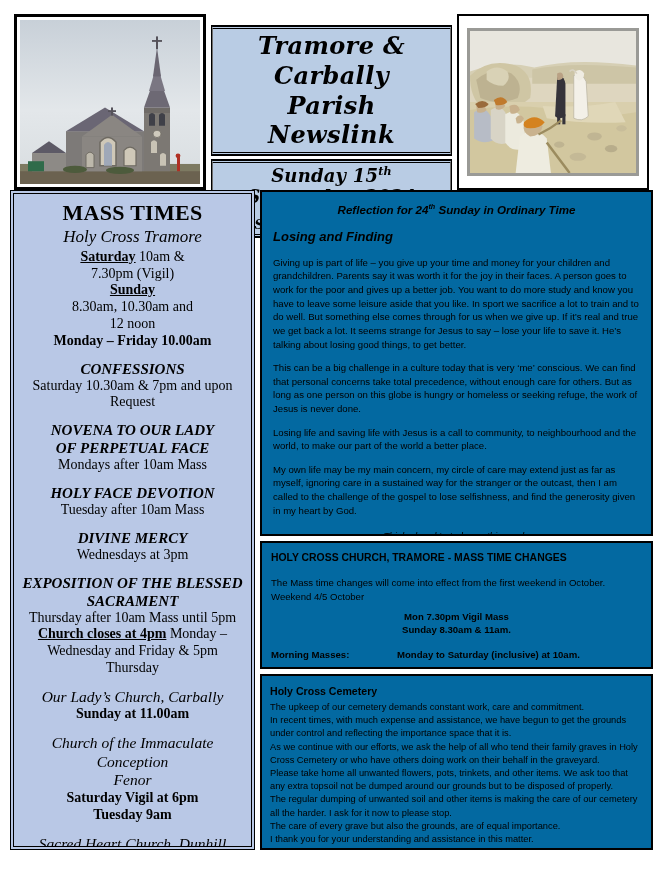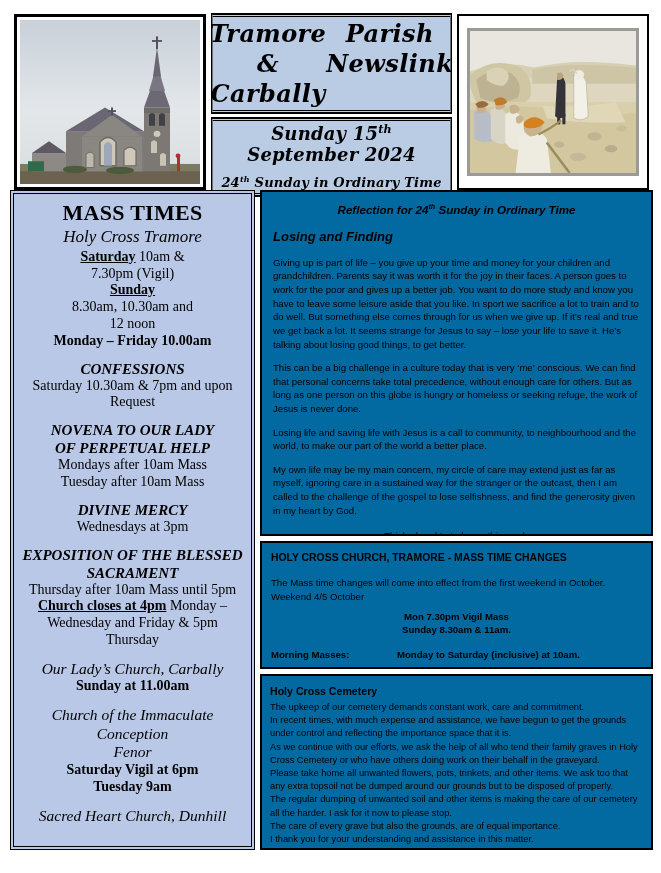--- a/index.html
+++ b/index.html
@@ -55,23 +55,24 @@
     border-bottom: 3px double #000;
     border-left: 1px solid #6f6f6f;
     border-right: 1px solid #6f6f6f;
     box-shadow: 0 0 0 1px #000;
     text-align: center;
     box-sizing: border-box;
   }
   .title-box.main {
     flex: 0 0 98px;
     display: flex;
-    flex-direction: row;
+    flex-direction: column;
     justify-content: center;
     padding: 2px 18px;
+    margin-top: 12px;
   }
   .title-box.date {
     flex: 1 1 auto;
     display: flex;
     flex-direction: column;
     justify-content: center;
     gap: 9px;
     padding: 2px 6px;
   }
 
@@ -389,23 +390,24 @@
     <div class="mt-line">7.30pm (Vigil)</div>
     <div class="mt-line"><span class="u">Sunday</span></div>
     <div class="mt-line">8.30am, 10.30am and</div>
     <div class="mt-line">12 noon</div>
     <div class="mt-bold">Monday – Friday 10.00am</div>
 
     <div class="mt-head">CONFESSIONS</div>
     <div class="mt-sub">Saturday 10.30am &amp; 7pm and upon Request</div>
 
     <div class="mt-head">NOVENA TO OUR LADY</div>
-    <div class="mt-head" style="margin-top:0">OF PERPETUAL HELP</div>
+    <div class="mt-head" style="margin-top:0">OF PERPETUAL FACE</div>
     <div class="mt-sub">Mondays after 10am Mass</div>
 
+    <div class="mt-head">HOLY FACE DEVOTION</div>
     <div class="mt-sub">Tuesday after 10am Mass</div>
 
     <div class="mt-head">DIVINE MERCY</div>
     <div class="mt-sub">Wednesdays at 3pm</div>
 
     <div class="mt-head">EXPOSITION OF THE BLESSED</div>
     <div class="mt-head" style="margin-top:0">SACRAMENT</div>
     <div class="mt-sub">Thursday after 10am Mass until 5pm</div>
     <div class="mt-sub"><span class="u">Church closes at 4pm</span><span> Monday –</span></div>
     <div class="mt-sub">Wednesday and Friday &amp; 5pm Thursday</div>

